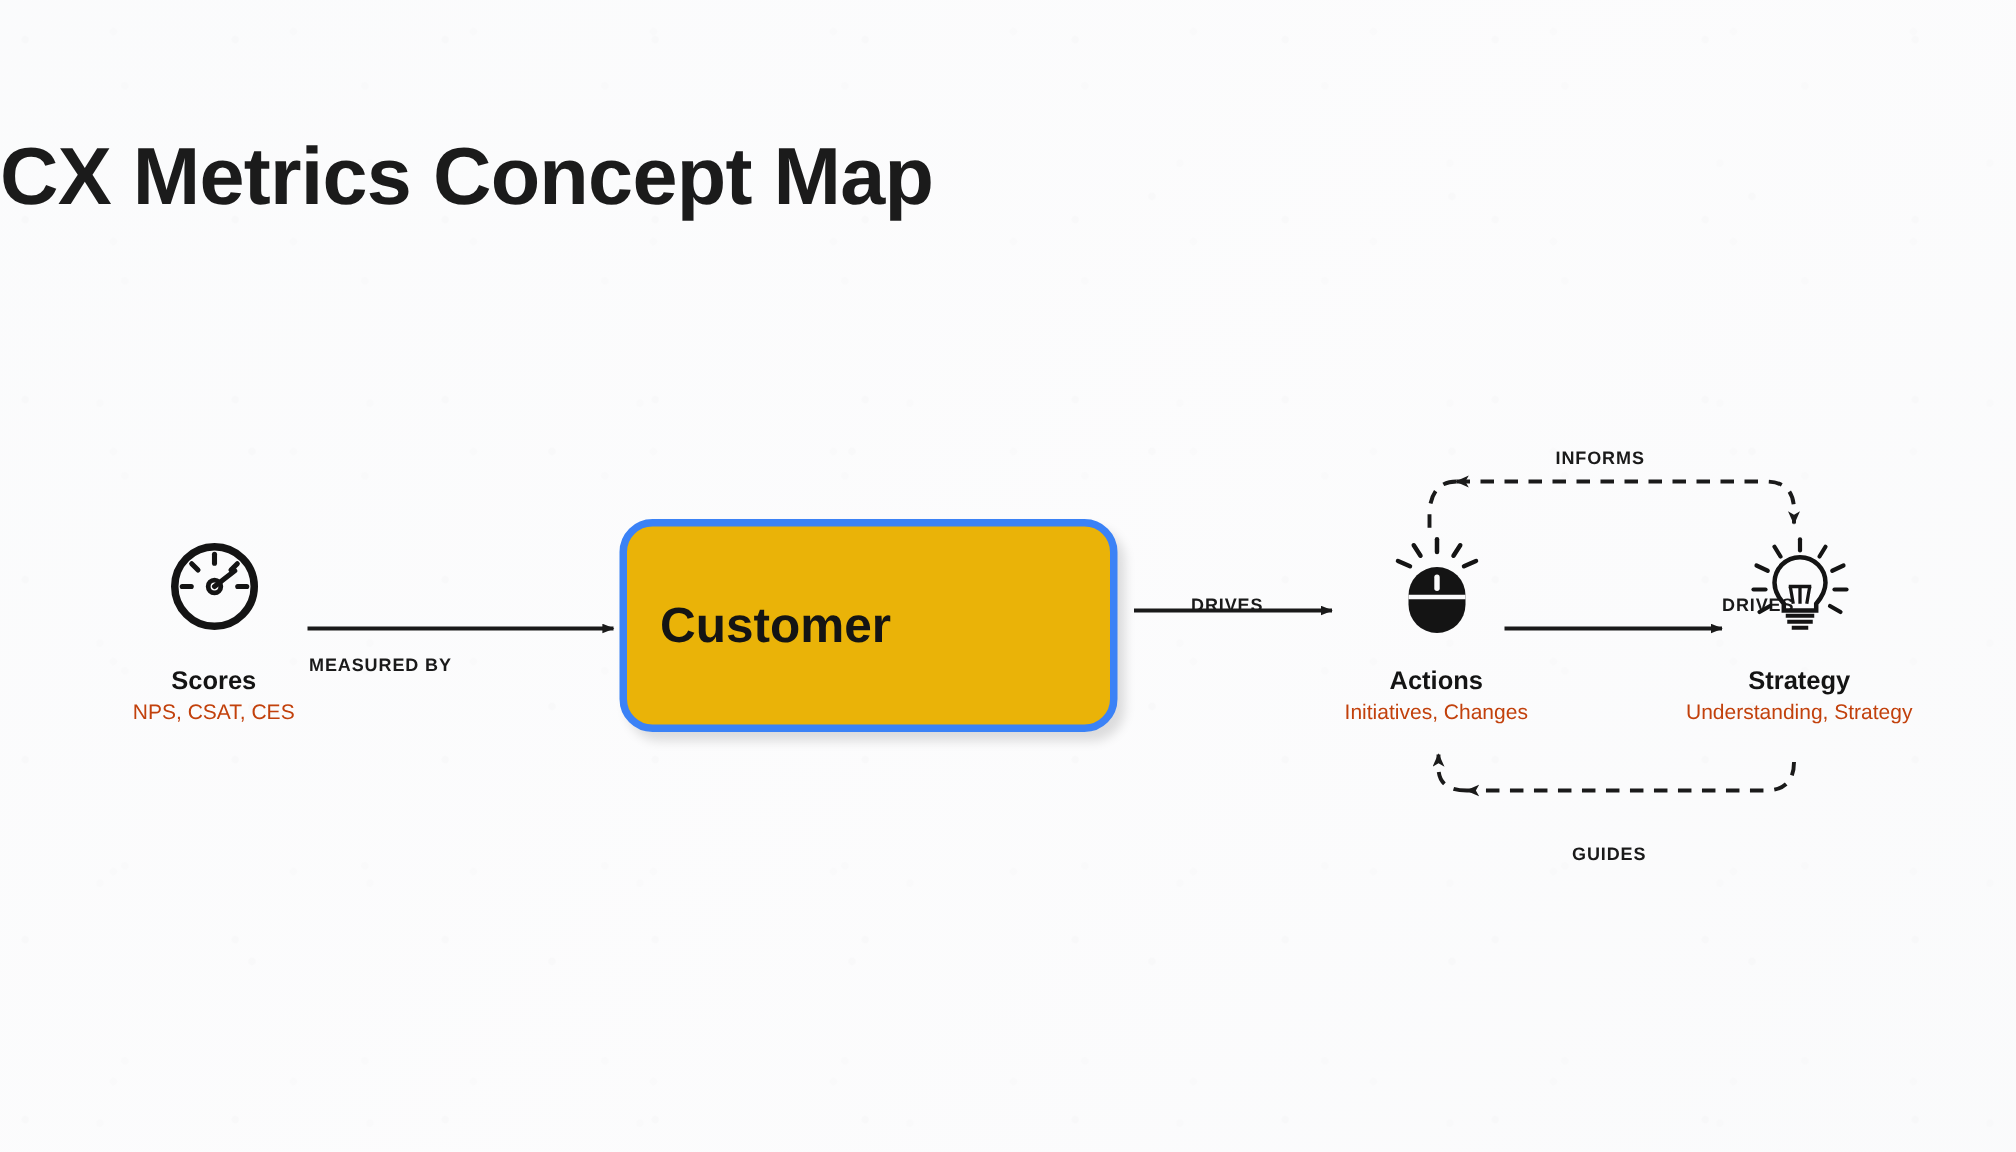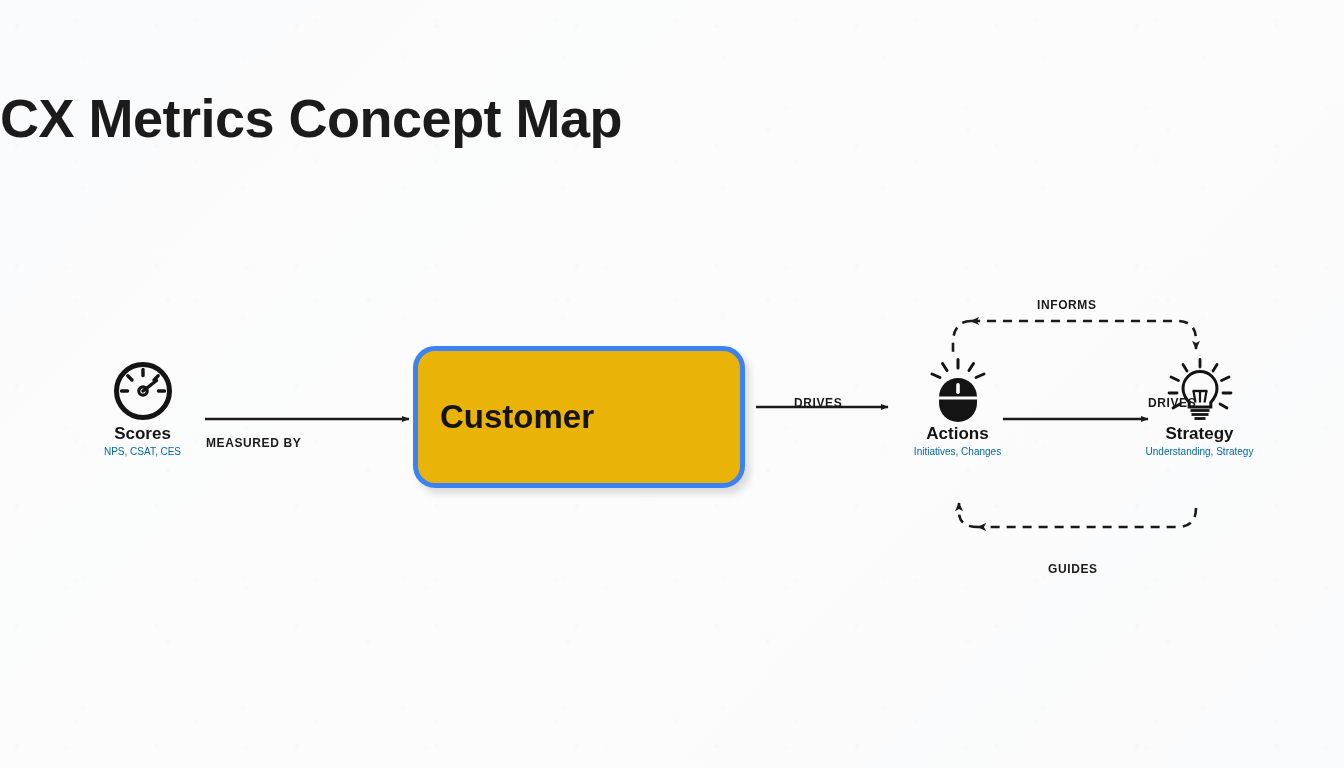--- a/index.html
+++ b/index.html
@@ -66,28 +66,28 @@
     text-align: center;
   }
   .node-icon {
     display: block;
     margin: 0 auto;
   }
   .node-title {
     font-size: 17px;
     font-weight: bold;
     color: #141414;
-    margin-top: 0;
+    margin-top: 20px;
     line-height: 1.2;
     white-space: nowrap;
   }
   .node-sub {
-    font-size: 10px;
+    font-size: 14px;
     font-weight: normal;
-    color: #0369a1;
+    color: #c2410c;
     margin-top: 2px;
     line-height: 1.2;
     white-space: nowrap;
   }
 
   #node-scores   { left: 40px;  top: 358px; width: 205px; }
   #node-actions  { left: 855px; top: 358px; width: 205px; text-align: center; }
   #node-insights { left: 1097px;top: 358px; width: 205px; }
 
   

